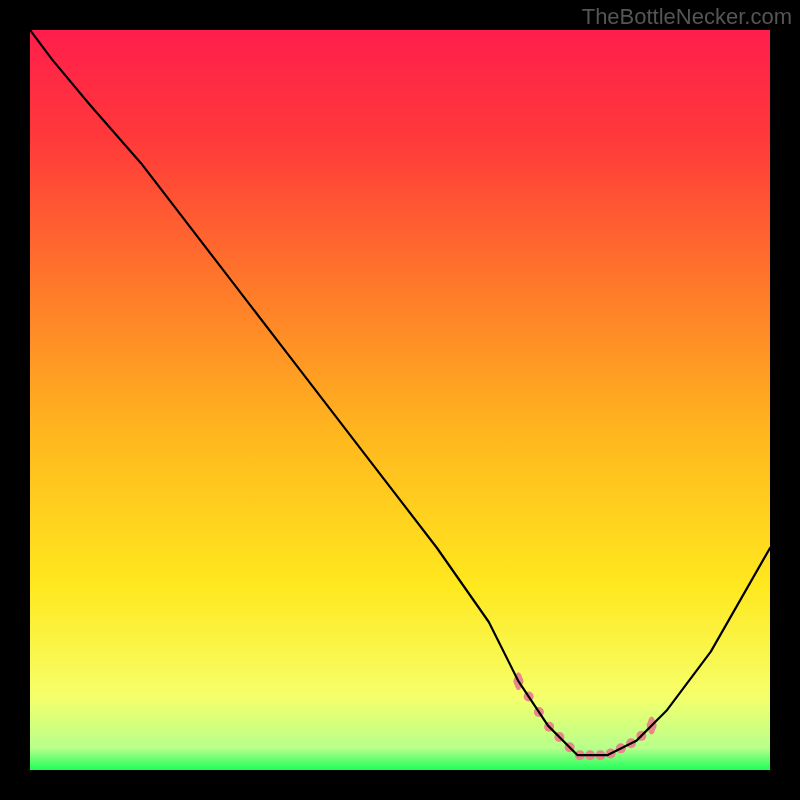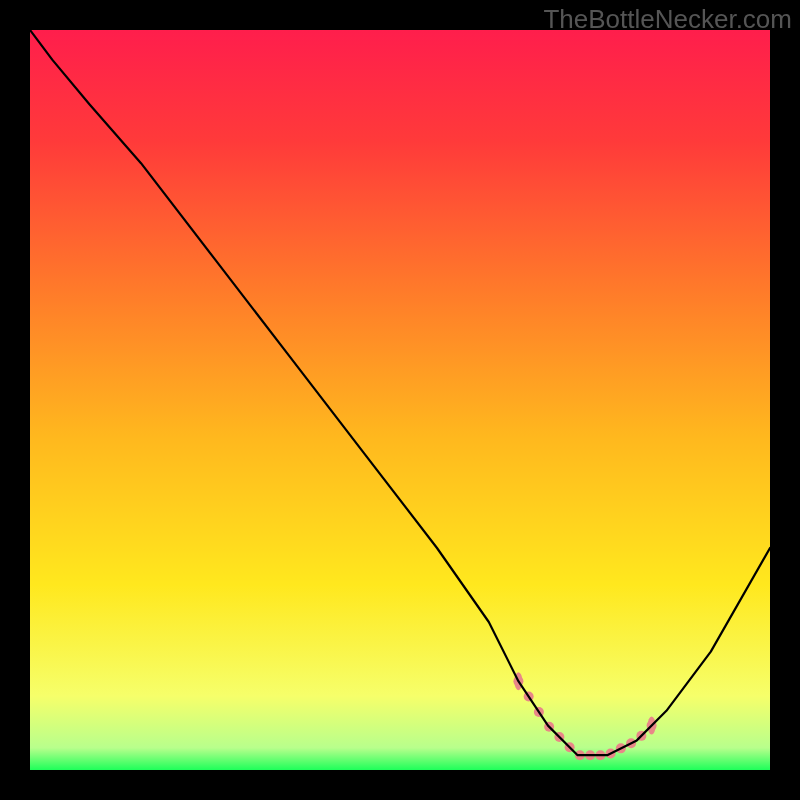--- a/index.html
+++ b/index.html
@@ -14,21 +14,21 @@
   .container {
     position: relative;
     width: 800px;
     height: 800px;
   }
   .watermark {
     position: absolute;
     top: 4px;
     right: 8px;
     color: #555;
-    font-size: 26px;
+    font-size: 22px;
     font-weight: 500;
     z-index: 10;
   }
   .plot-area {
     position: absolute;
     left: 30px;
     top: 30px;
     width: 740px;
     height: 740px;
   }

